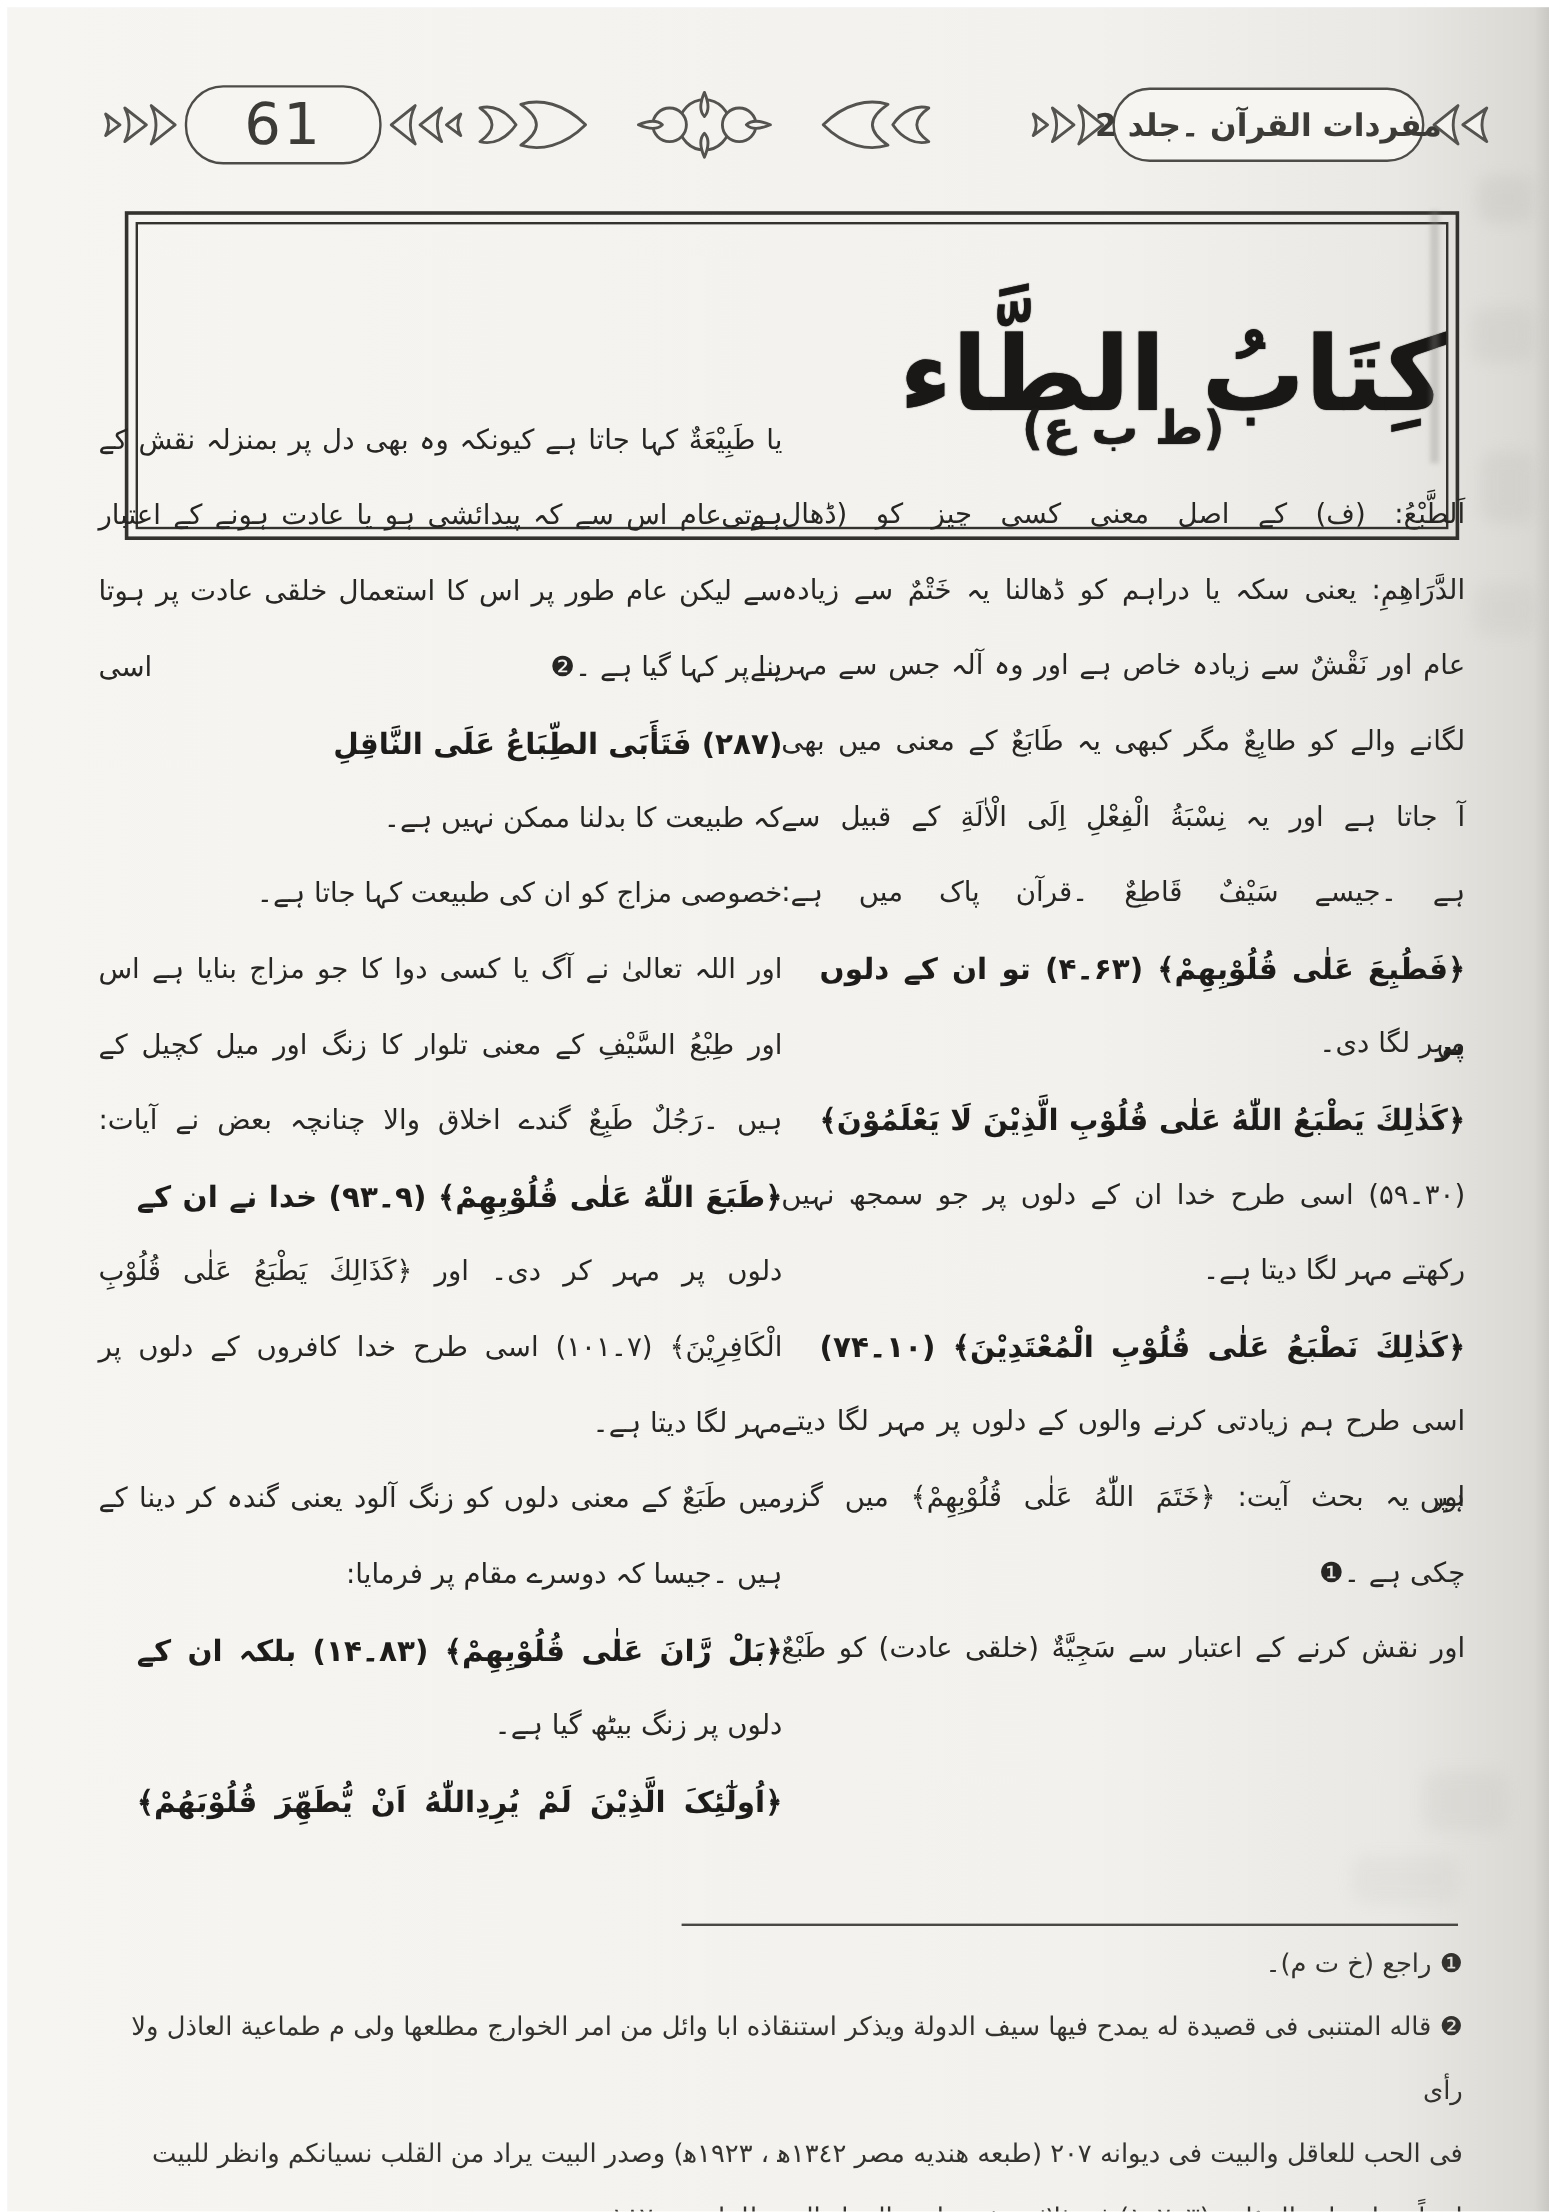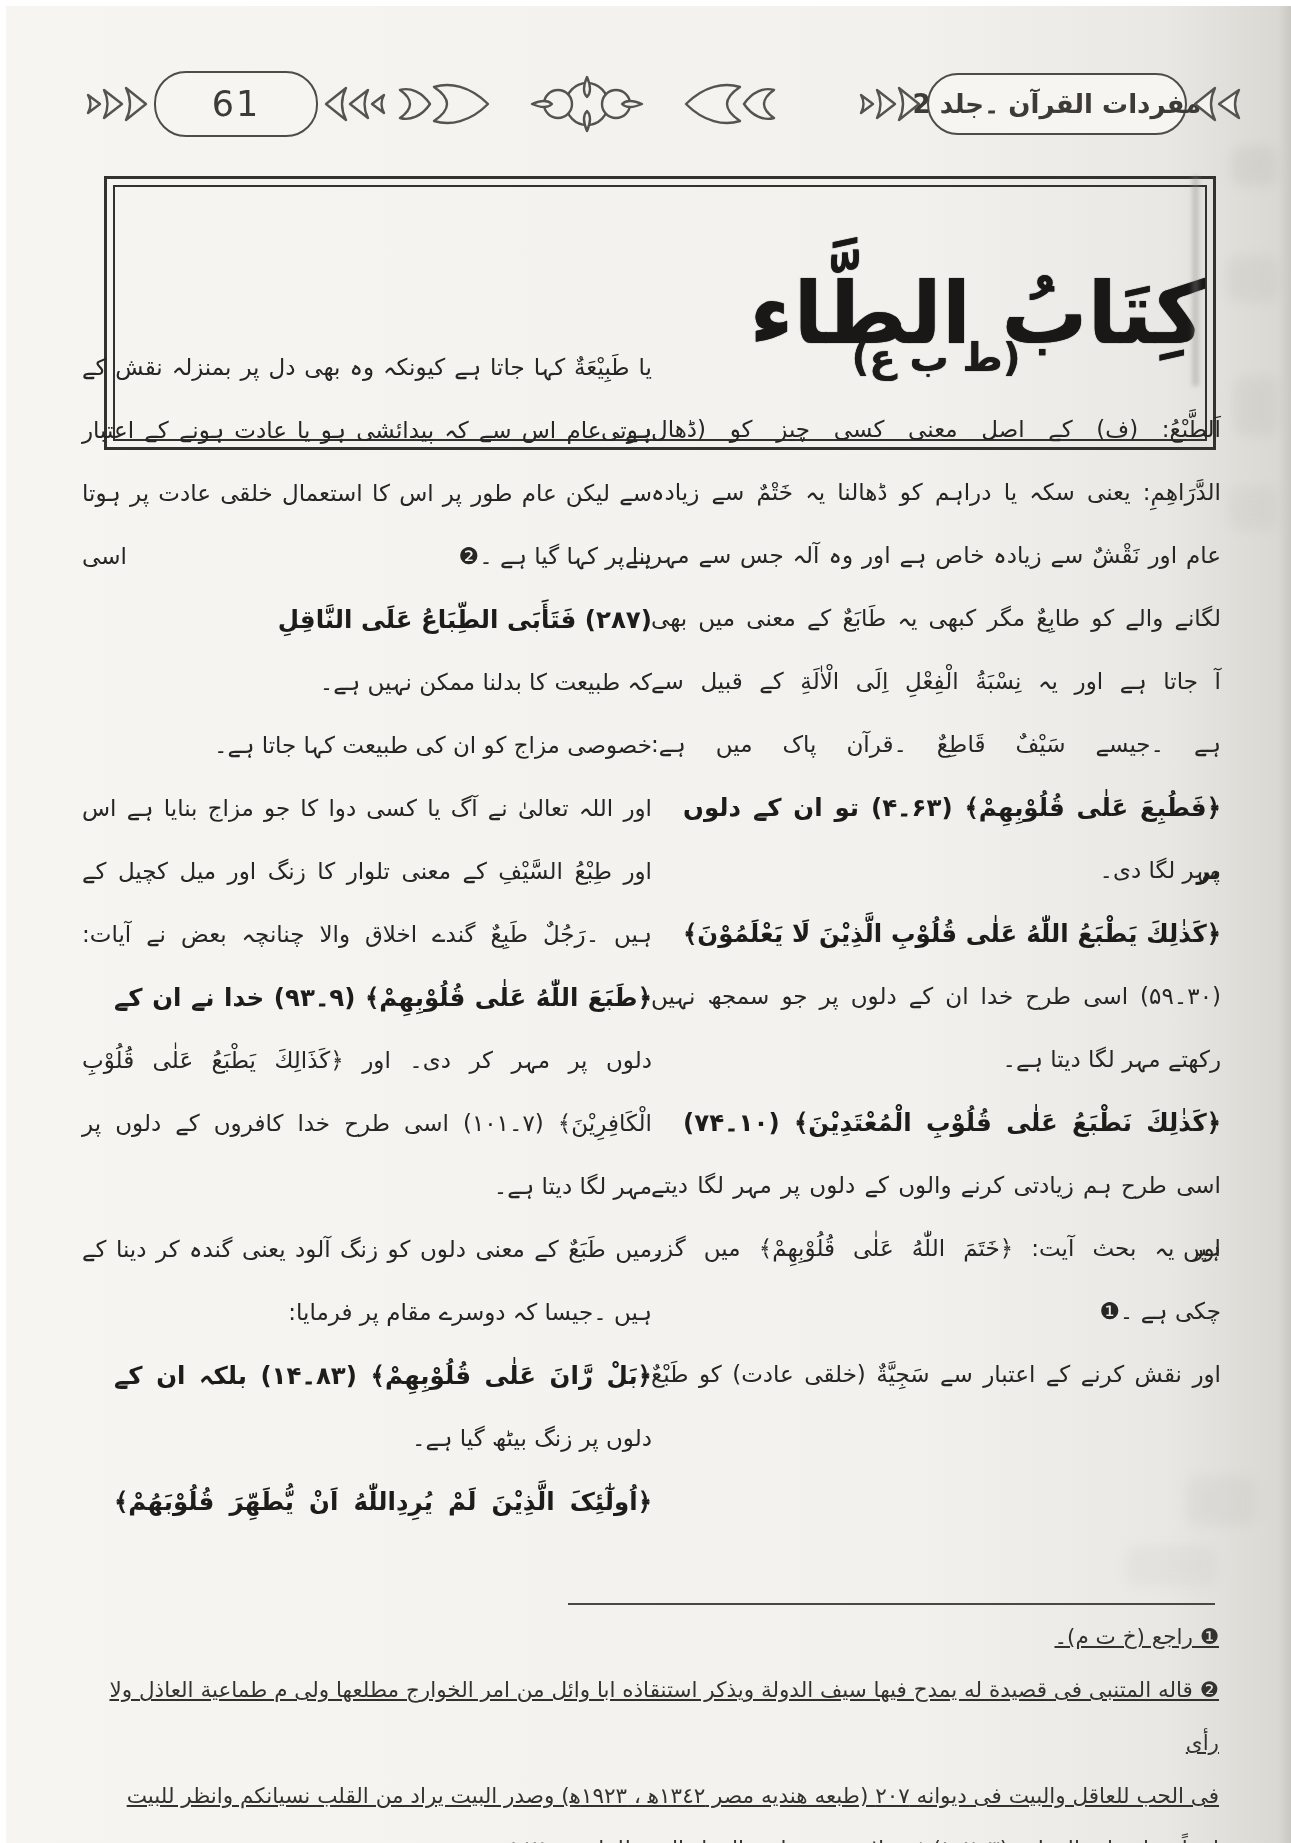--- a/index.html
+++ b/index.html
@@ -16,21 +16,21 @@
   }
   
   .header{
     position:absolute;left:78px;top:58px;right:48px;height:80px;
     display:flex;align-items:center;direction:ltr;
   }
   .pill{
     border:2.5px solid #4e4c49;border-radius:32px;background:#f6f5f2;
     display:flex;align-items:center;justify-content:center;color:#3d3b38;
   }
-  .pill-num{width:160px;height:62px;font-size:35px;letter-spacing:2px;}
+  .pill-num{width:160px;height:62px;font-size:48px;letter-spacing:2px;}
   .pill-title{width:256px;height:58px;font-size:26px;font-weight:bold;direction:rtl;white-space:nowrap;}
   .orn{flex:0 0 auto;}
   .orn path,.orn circle{fill:#f4f3f0;stroke:#55534f;stroke-width:2.4;stroke-linejoin:round;}
   .spacer{flex:1 1 auto;}
   .gap8{width:8px;} .gap4{width:4px;}
   
   .title-box{
     position:absolute;left:98px;top:170px;width:1106px;height:268px;
     border:3px solid #34322f;background:transparent;
   }
@@ -62,21 +62,21 @@
   .fn-sep{
     position:absolute;left:562px;right:76px;top:1597px;height:0;
     border-top:2.5px solid #4a4845;
   }
   .footnotes{
     position:absolute;left:70px;right:72px;top:1604px;direction:rtl;
     color:#34322f;
   }
   .fn-line{
     min-height:53px;line-height:53px;font-size:21.5px;
-    white-space:normal;text-decoration:underline;
+    white-space:normal;
   }
   
   .smudge{position:absolute;background:#a9a8a3;filter:blur(6px);border-radius:12px;pointer-events:none;}
   .streak{position:absolute;background:#8d8b87;filter:blur(2px);pointer-events:none;}
 </style>
 </head>
 <body>
 
 <div class="page">
 

